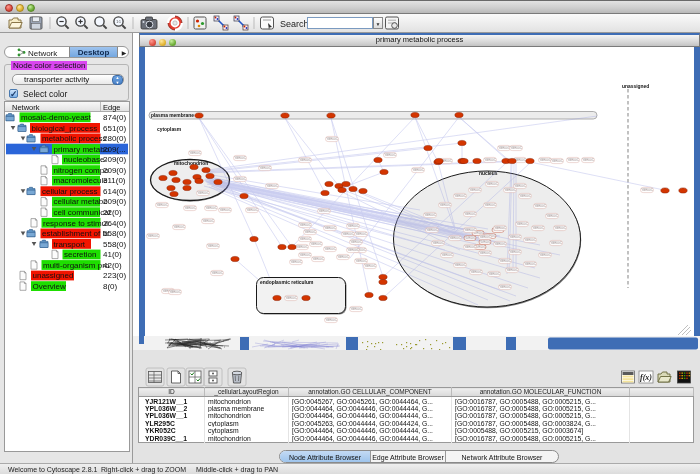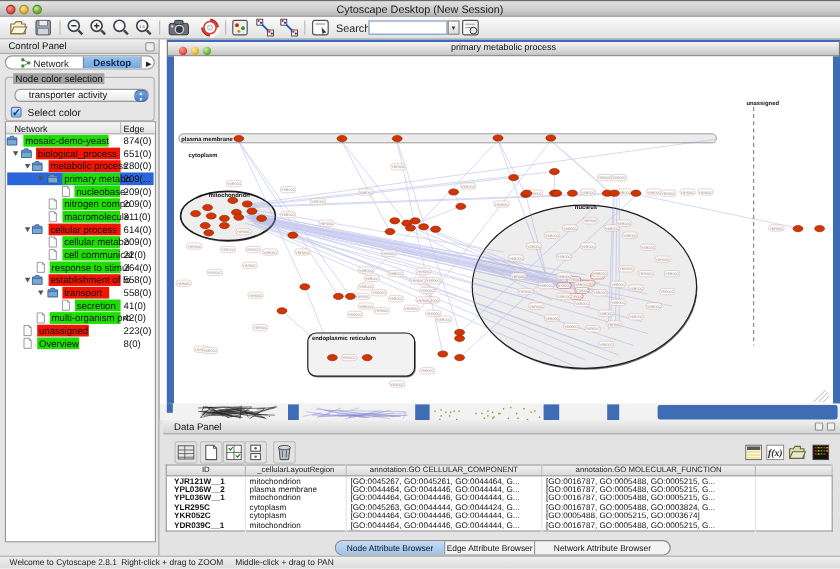--- a/index.html
+++ b/index.html
@@ -30,21 +30,21 @@
   background:#fff; border:1px solid #999; border-radius:6px; overflow:hidden; }
 #tab-network { position:absolute; left:0; top:0; width:64px; height:100%;
   font-size:8px; color:#222; text-align:center; padding-top:1px; }
 #tab-mosaic { position:absolute; left:64px; top:0; width:48px; height:100%;
   background:linear-gradient(#9ec3ee,#74a7e0); font-weight:bold; font-size:8px;
   color:#102a50; text-align:center; padding-top:1px; border-left:1px solid #888; }
 #tab-arrow { position:absolute; left:112px; top:0; width:13px; height:100%;
   border-left:1px solid #888; font-size:6px; text-align:center; padding-top:2px; color:#222; }
 #groupbox { position:absolute; left:4px; top:31px; width:125px; height:37px;
   border:1px solid #b5b5b5; border-radius:3px; }
-#groupbox .glab { position:absolute; left:6px; top:-4px; background:#a3a3a3;
+#groupbox .glab { position:absolute; left:6px; top:-4px; background:#d946ef;
   font-size:8px; color:#111; padding:0 2px; }
 #combo { position:absolute; left:7px; top:9px; width:112px; height:11px;
   background:linear-gradient(#ffffff,#e9e9e9); border:1px solid #999; border-radius:5px;
   font-size:8px; color:#111; text-align:left; padding-left:11px; }
 #combo .spin { position:absolute; right:0px; top:0px; width:11px; height:9.5px;
   background:linear-gradient(#6ea3e0,#4a82c8); border-radius:4px; border:1px solid #3a6aa8;
   color:#fff; font-size:4px; line-height:4.5px; text-align:center; }
 #chk { position:absolute; left:9px; top:56px; width:9px; height:9px;
   background:linear-gradient(#cfe4fa,#7db1e8); border:1px solid #4a7ab0; border-radius:2px;
   color:#1a3a6a; font-size:9px; line-height:8px; font-weight:bold; }
@@ -84,21 +84,20 @@
 #netwin-left { left:139px; top:47px; width:6px; height:297px; background:#3e6db5; }
 #netwin-right { left:694px; top:47px; width:6px; height:290px; background:#3e6db5; }
 #canvas-bg { left:145px; top:47px; width:549px; height:289px; background:#fff; }
 </style></head>
 <body>
 
 <div class="abs" id="osbar">
   <div class="mbtn" style="left:5px; background:radial-gradient(circle at 35% 30%,#ff9990,#dd4f40 60%,#b03020); border:0.5px solid #a03028;"></div>
   <div class="mbtn" style="left:16px; background:radial-gradient(circle at 35% 30%,#ffe9a0,#e2b432 60%,#c09010); border:0.5px solid #ad8a20;"></div>
   <div class="mbtn" style="left:27px; background:radial-gradient(circle at 35% 30%,#c8f0a0,#6fae38 60%,#4f8e20); border:0.5px solid #5a8a28;"></div>
-  <div class="ttl">Cytoscape Desktop (New Session)</div>
 </div>
 
 <div class="abs" id="toolbar"></div>
 <svg width="700" height="19" viewBox="0 14 700 19" style="position:absolute;left:0;top:14px">
 <g>
 <line x1="50" y1="17" x2="50" y2="29" stroke="#bbb" stroke-width="1"></line>
 <line x1="133" y1="17" x2="133" y2="29" stroke="#bbb" stroke-width="1"></line>
 <line x1="188" y1="17" x2="188" y2="29" stroke="#bbb" stroke-width="1"></line>
 <line x1="254" y1="17" x2="254" y2="29" stroke="#bbb" stroke-width="1"></line>
 <g transform="translate(15,23)">
@@ -643,21 +642,20 @@
     <rect x="416" y="344" width="1.2" height="1.2" fill="#9a9a30"></rect>
     <rect x="366" y="349" width="1.2" height="1.2" fill="#9a9a30"></rect>
 <rect x="240" y="337" width="9" height="13" fill="#3e6db5"></rect>
 <rect x="346" y="337" width="12" height="13" fill="#3e6db5"></rect>
 <rect x="453" y="337" width="13" height="13" fill="#3e6db5"></rect>
 <rect x="506" y="337" width="10" height="13" fill="#3e6db5"></rect>
 <rect x="548" y="337.5" width="150" height="12" rx="2" fill="#3e6db5"></rect>
 </svg>
 
 <div class="abs" id="leftpanel">
-  <div id="cp-head">Control Panel<span id="cp-float"></span></div>
   <div id="tabbar">
     <div id="tab-network"><svg width="9" height="9" viewBox="0 0 9 9" style="vertical-align:-1px">
           <circle cx="2" cy="1.8" r="1.4" fill="#2a9a2a"></circle>
           <circle cx="2" cy="7" r="1.4" fill="#2a9a2a"></circle>
           <circle cx="7" cy="4.4" r="1.4" fill="#2a9a2a"></circle>
           <path d="M2,1.8 L7,4.4 L2,7" stroke="#666" stroke-width="0.7" fill="none"></path>
         </svg> Network</div>
     <div id="tab-mosaic">Desktop</div>
     <div id="tab-arrow">▶</div>
   </div>
@@ -800,21 +798,20 @@
       <path d="M-3,-4.2 L1.4,-4.2 L3,-2.6 L3,4.2 L-3,4.2 Z" fill="#fcfcfc" stroke="#888" stroke-width="0.7"></path>
       <path d="M1.4,-4.2 L1.4,-2.6 L3,-2.6" fill="none" stroke="#888" stroke-width="0.7"></path>
     </g>
     <rect x="31.0" y="281.2" width="35" height="9.8" fill="#1ede00"></rect>
     <text x="32.5" y="288.8" class="trlab">Overview</text>
     <text x="103" y="288.8" class="trlab" fill="#111">8(0)</text>
 </svg>
 
 <div class="abs" style="left:133px;top:350px;width:3px;height:113px;background:#e3e3e3"></div>
 <div class="abs" id="datapanel">
-  <div id="dp-head">Data Panel<span style="position:absolute;right:14px;top:2px;width:7px;height:7px;border:1px solid #999;border-radius:1px;background:#eee"></span><span style="position:absolute;right:4px;top:2px;width:7px;height:7px;border:1px solid #999;border-radius:1px;background:#eee"></span></div>
   <table id="dp-tbl">
     <colgroup>
         <col style="width:66px">
         <col style="width:84px">
         <col style="width:163px">
         <col style="width:178px">
         <col>
       </colgroup>
     <tbody>
         <tr>

